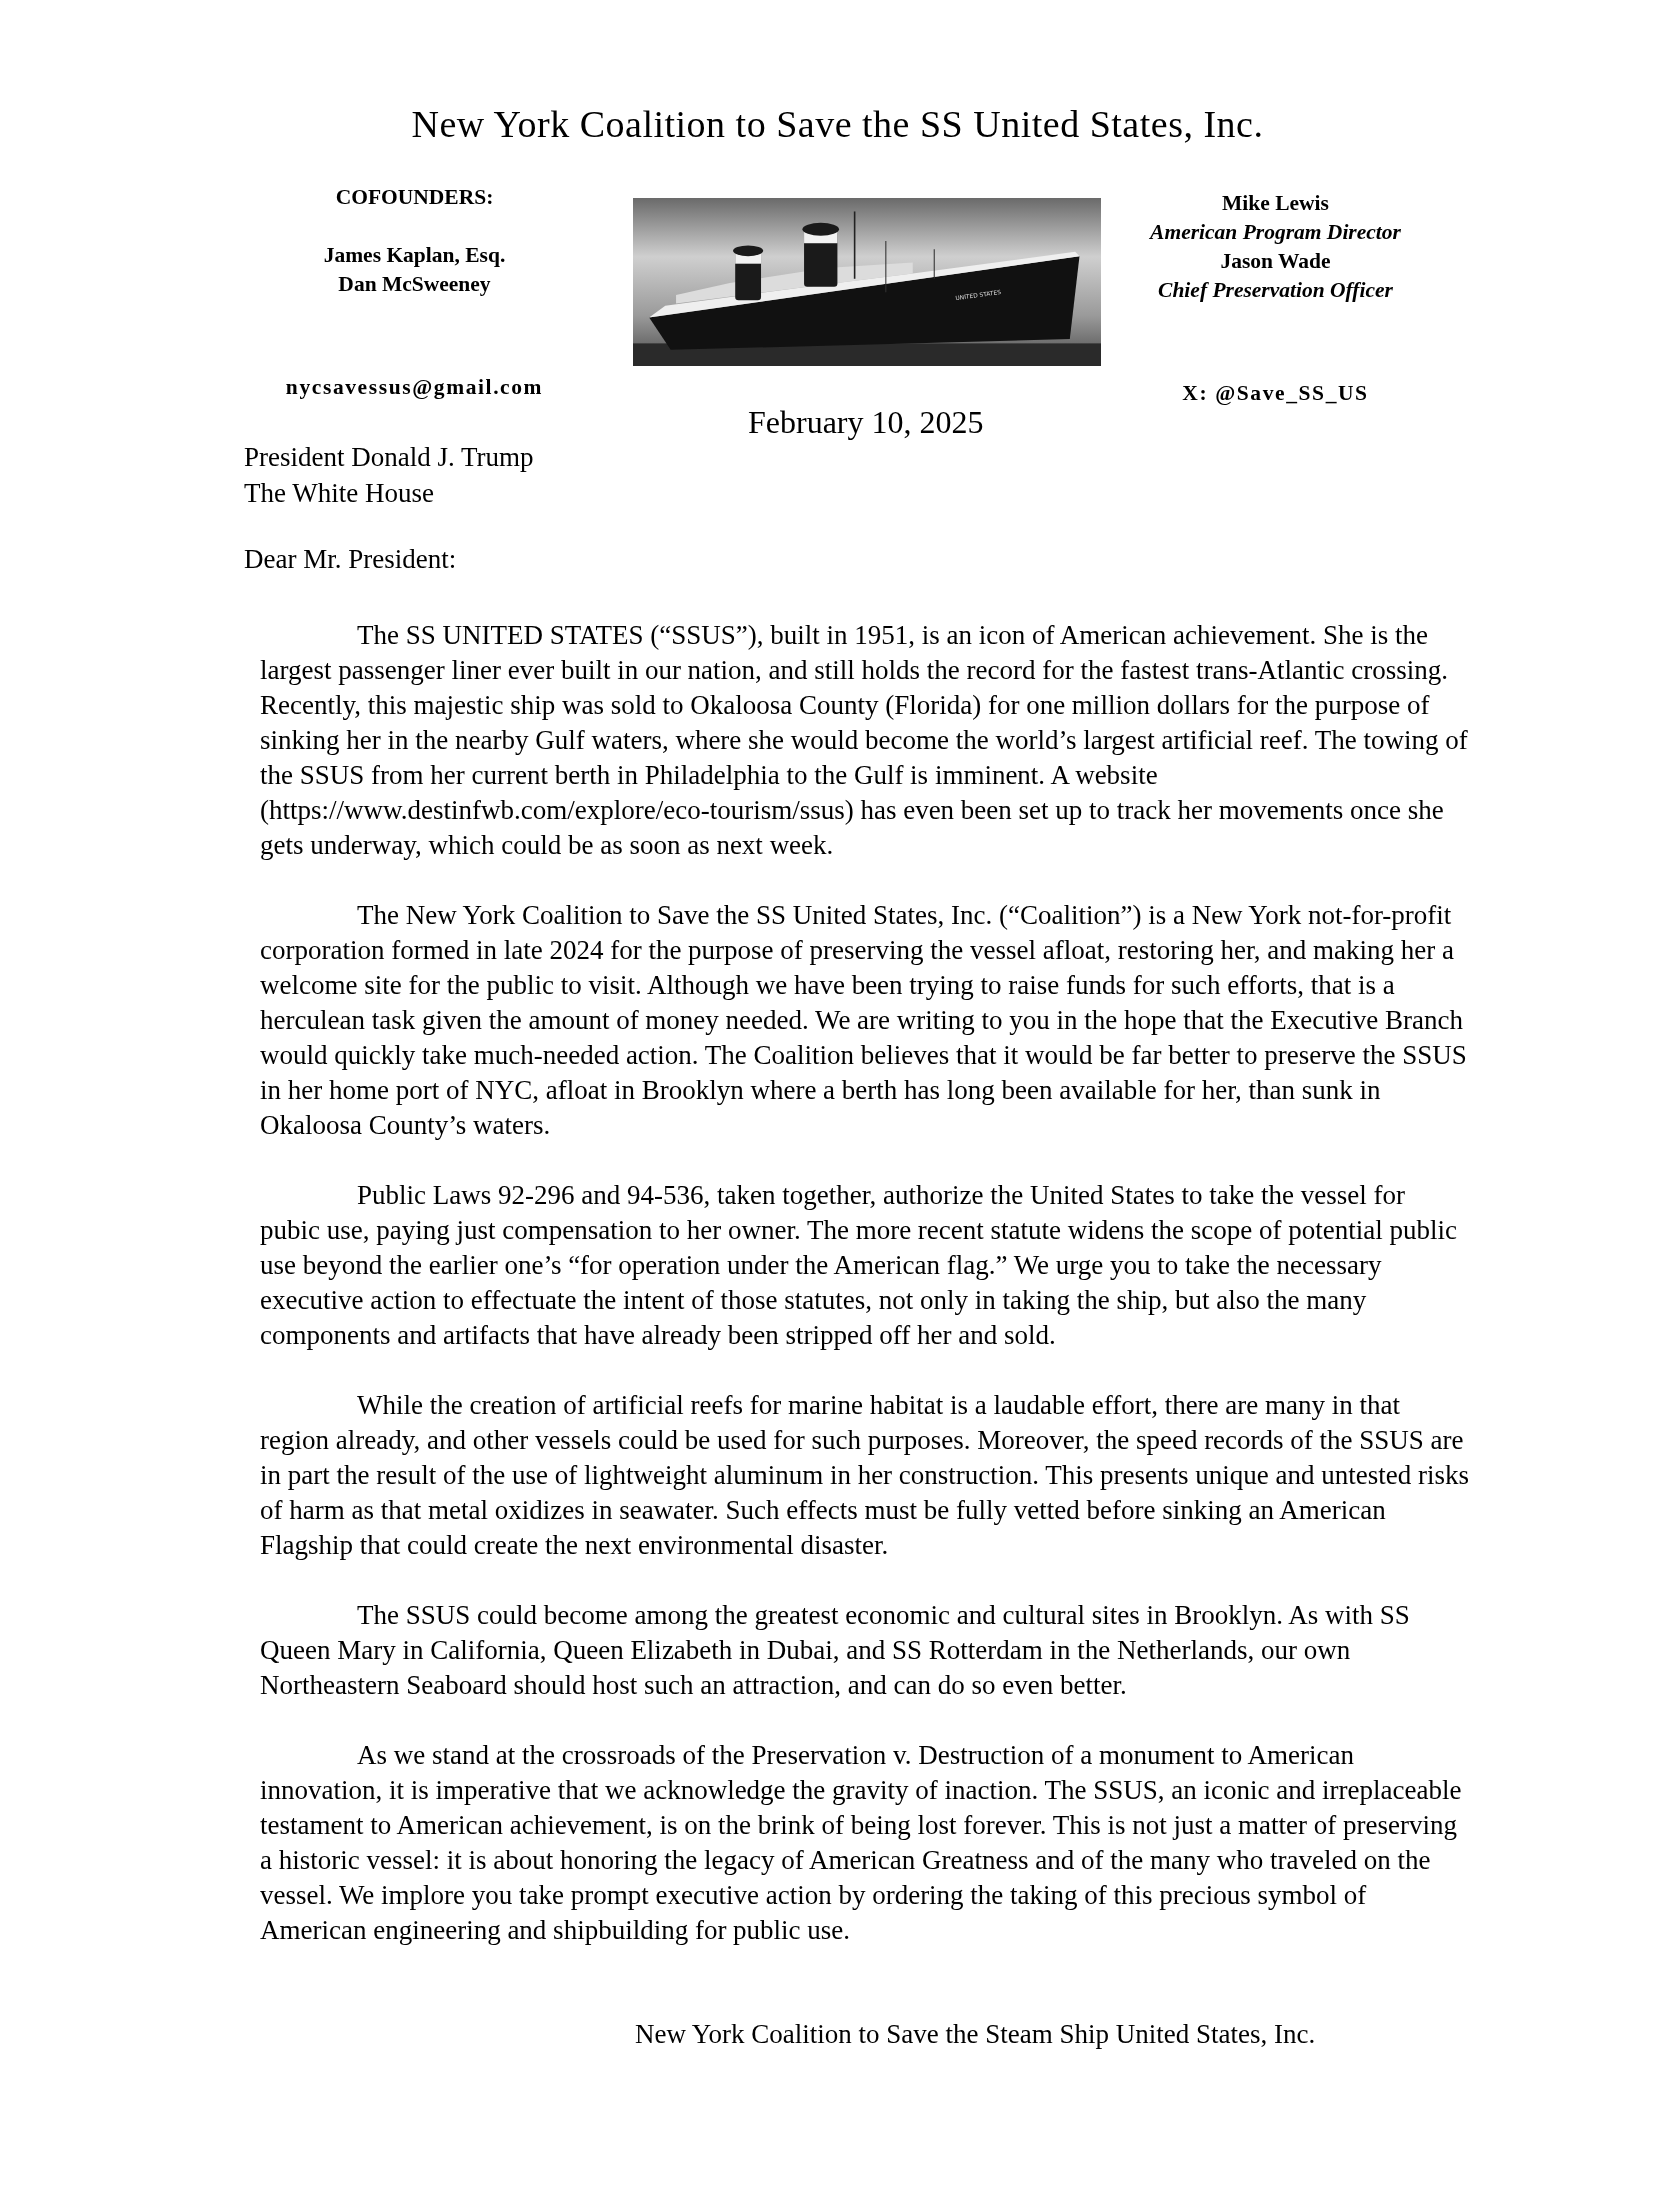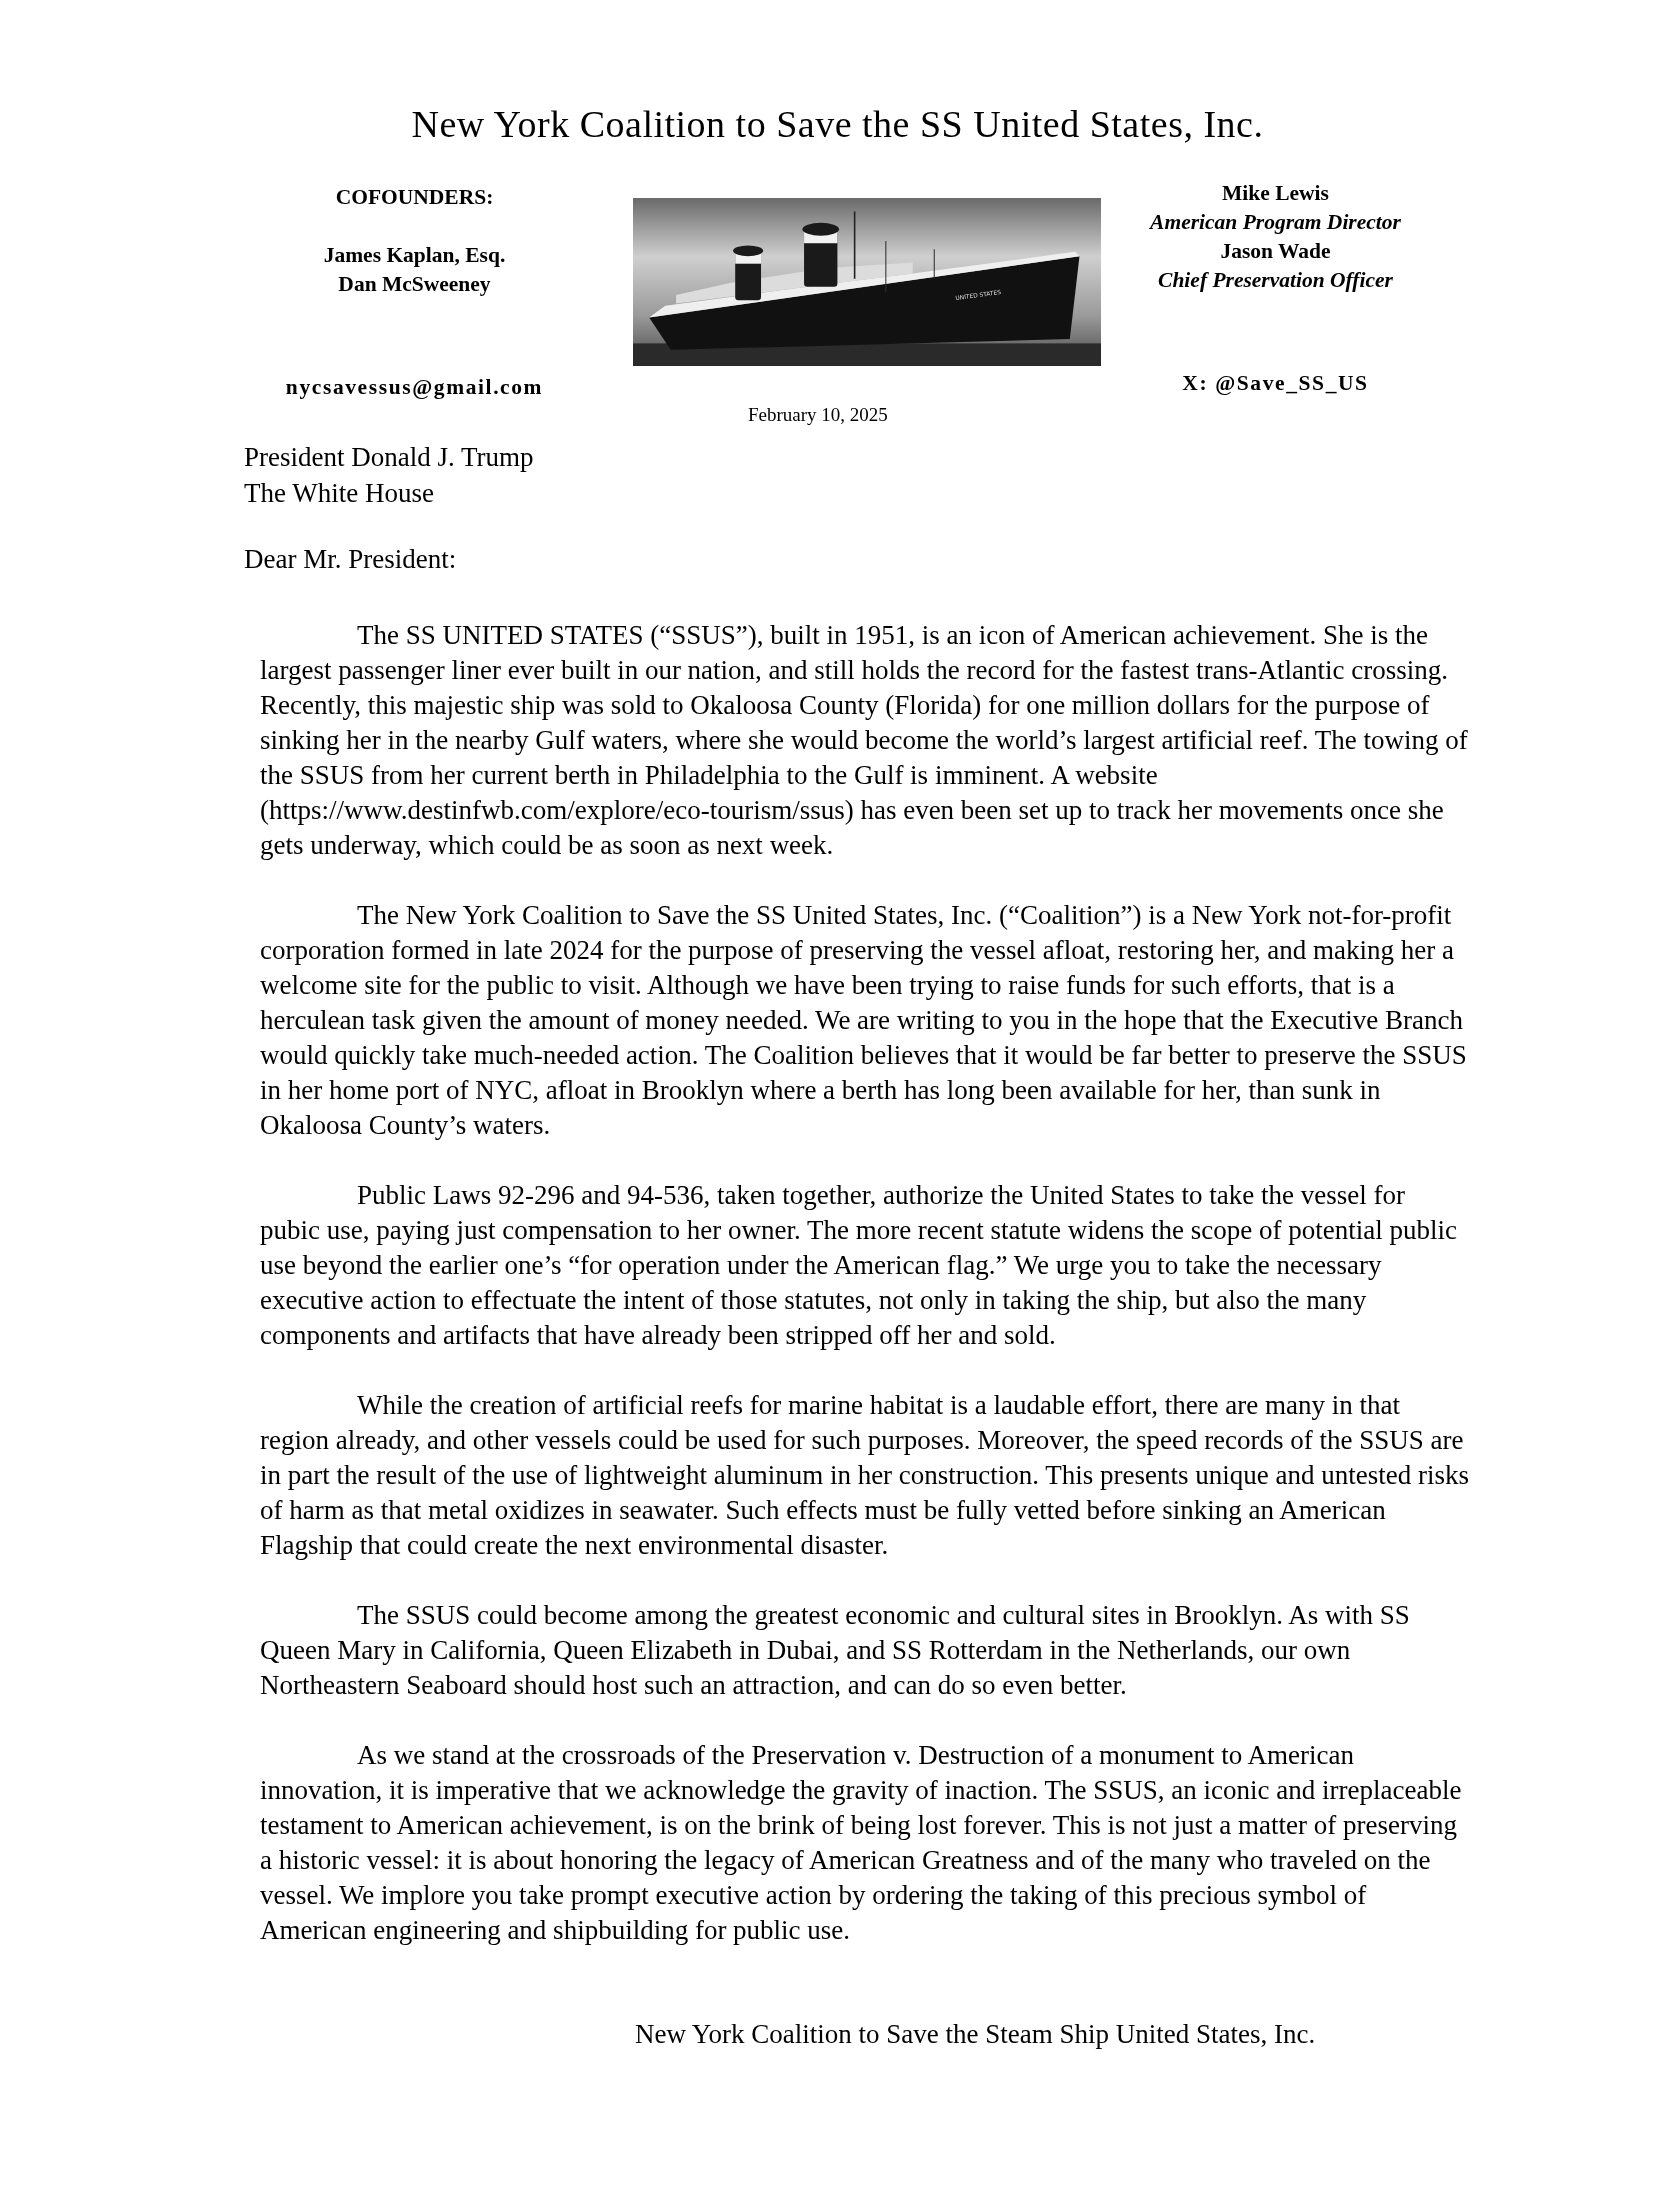--- a/index.html
+++ b/index.html
@@ -2,26 +2,26 @@
 <html style="font-size:8.6px"><head>
   <meta charset="utf-8">
   <style>
     html, body { margin: 0; padding: 0; background: #ffffff; }
     body { width: 1675px; height: 2205px; position: relative; overflow: hidden;
            font-family: "Liberation Serif", "DejaVu Serif", serif; color: #000; }
     .title { position: absolute; left: 0; width: 1675px; top: 102px; text-align: center;
              font-weight: normal; font-size: 38px; letter-spacing: 0.5px; }
     .lh-col { position: absolute; text-align: center; font-weight: bold; font-size: 21.5px; line-height: 29px; }
     .lh-left { left: 226px; width: 377px; top: 183px; }
-    .lh-right { left: 1071px; width: 409px; top: 179px; }
+    .lh-right { left: 1071px; width: 409px; top: 189px; }
     .lh-col .italic { font-style: italic; }
     .lh-col .gap { height: 29px; }
     .lh-left .email, .lh-right .handle { letter-spacing: 1.6px; margin-top: 45px; }
     .ship { position: absolute; left: 633px; top: 198px; width: 468px; height: 168px; }
-    .date { position: absolute; left: 748px; top: 404px; font-size: 19px; }
+    .date { position: absolute; left: 748px; top: 404px; font-size: 32px; }
     .recipient { position: absolute; left: 244px; top: 439px; font-size: 27px; line-height: 36px; }
     .salutation { position: absolute; left: 244px; top: 544px; font-size: 27px; }
     .body-text { position: absolute; left: 260px; width: 1211px; top: 618px; font-size: 27px; line-height: 35px; text-align: left; }
     .body-text p { margin: 0 0 35px 0; text-indent: 97px; }
     .closing { position: absolute; left: 635px; top: 2016px; font-size: 27px; line-height: 36px; }
     .closing .resp { padding-left: 302px; }
   </style>
 </head>
 <body>
 

